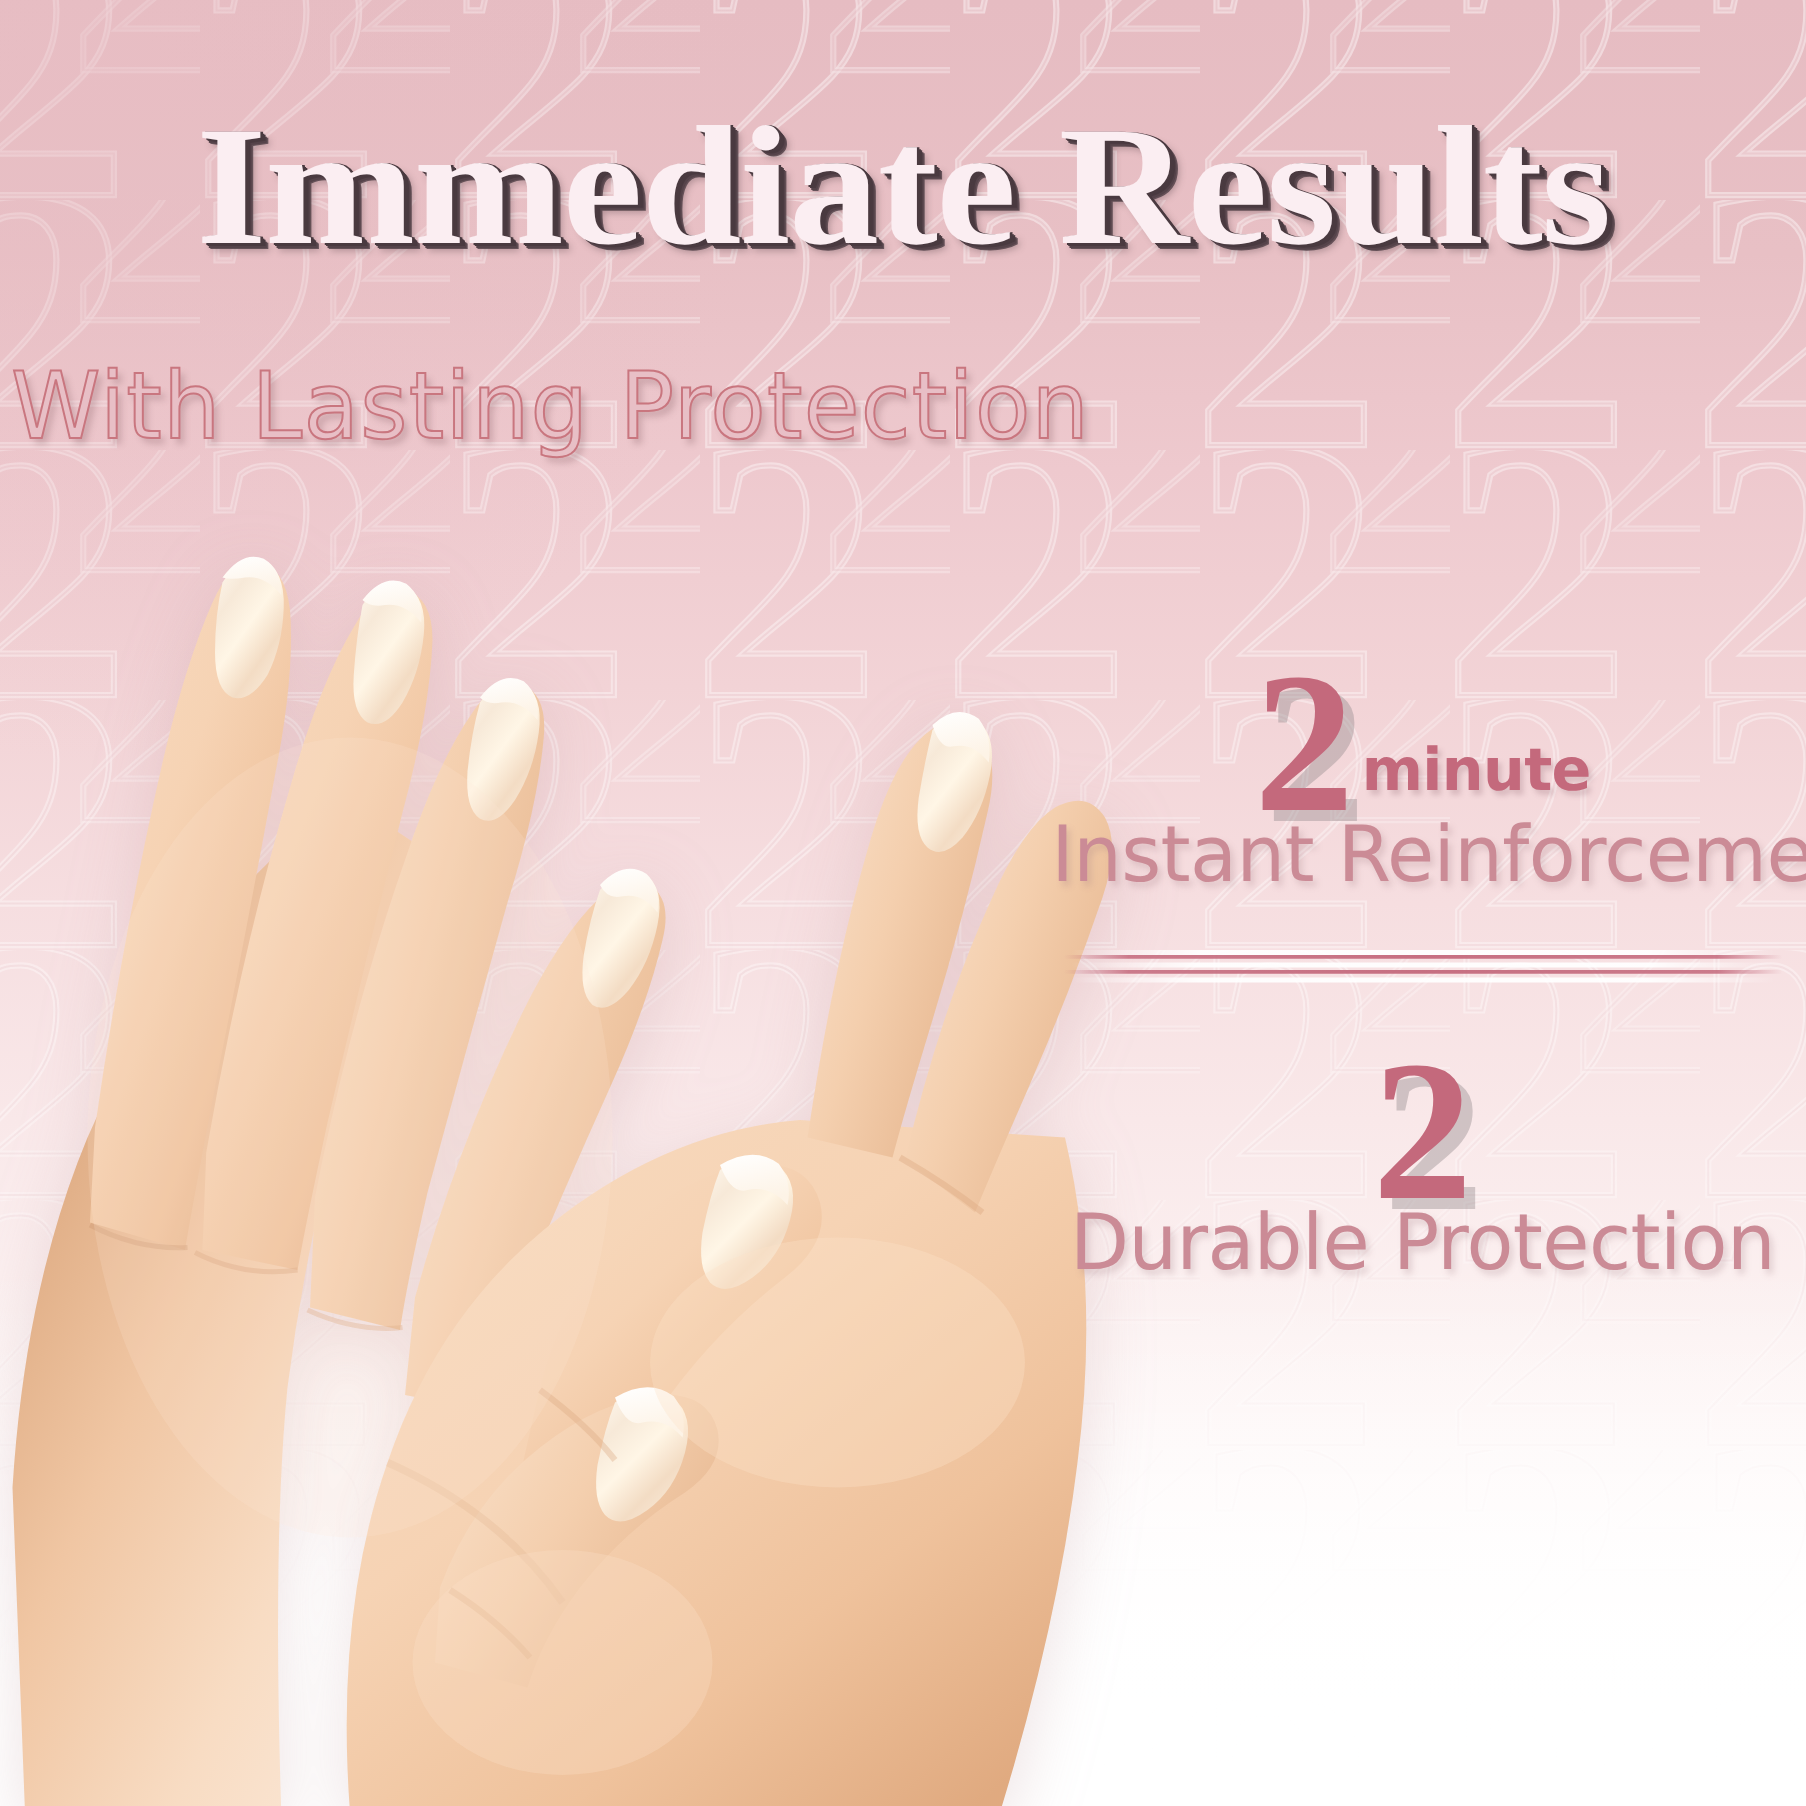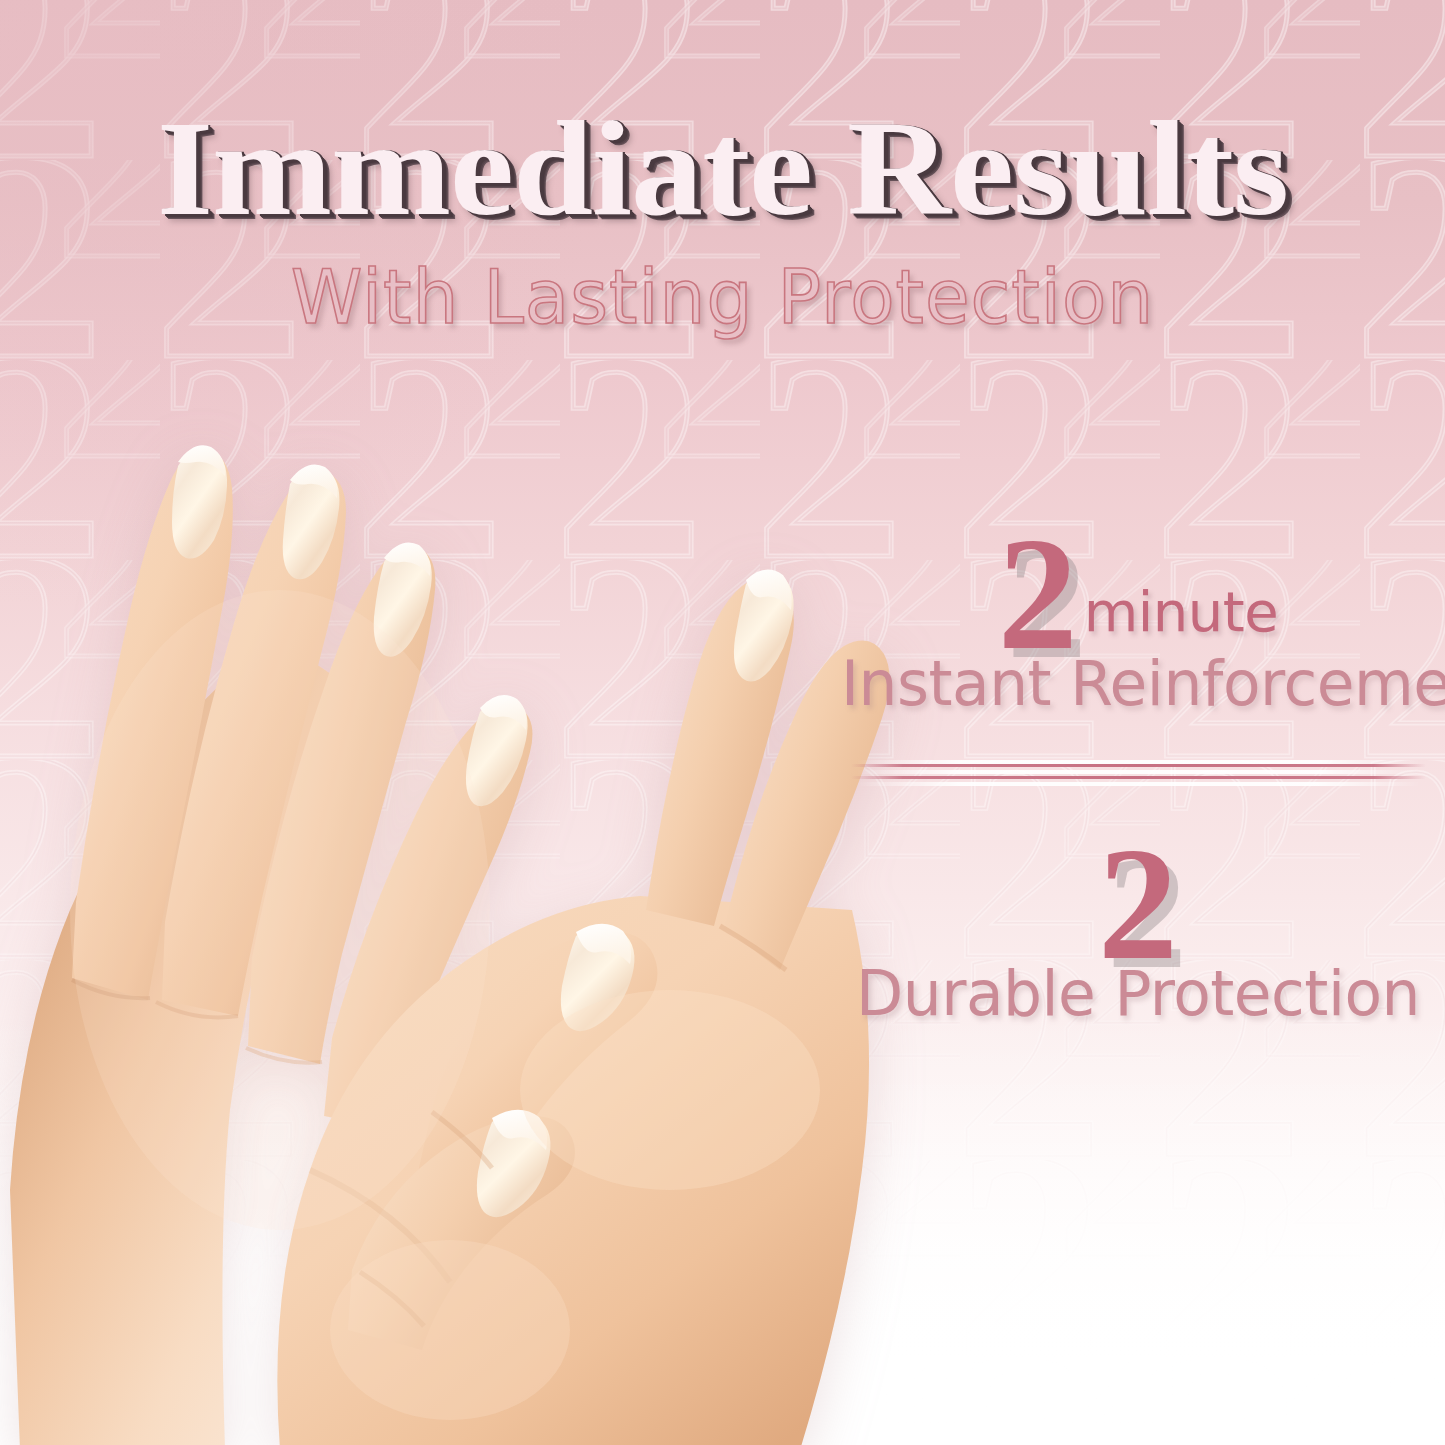--- a/index.html
+++ b/index.html
@@ -38,21 +38,21 @@
     position:absolute;left:0;right:0;bottom:0;height:430px;
     background:linear-gradient(180deg,rgba(255,255,255,0) 0%,rgba(255,255,255,.55) 42%,rgba(255,255,255,.95) 78%,#fff 100%);
   }
   .bg-fade-top-left{
     position:absolute;left:0;top:0;width:620px;height:620px;
     background:radial-gradient(circle at 12% 10%, rgba(232,190,196,.55) 0%, rgba(232,190,196,0) 70%);
   }
 
   
   .title-wrap{
-    position:absolute;left:0;right:0;top:100px;
+    position:absolute;left:0;right:0;top:81px;
     text-align:center;
     z-index:6;
   }
   .title{
     display:inline-block;
     font-family:"Liberation Serif","DejaVu Serif",serif;
     font-weight:700;
     font-size:136px;
     line-height:1.0;
     letter-spacing:-1px;
@@ -64,22 +64,22 @@
        3px 2px 0 #4a3a40,
        4px 3px 0 #4a3a40,
        5px 4px 0 #55434a,
        6px 5px 0 rgba(85,67,74,.85),
        7px 7px 6px rgba(80,60,66,.35);
     white-space:nowrap;
   }
 
   
   .subtitle-wrap{
-    position:absolute;left:0;right:0;top:260px;
-    text-align:center;z-index:6;
+    position:absolute;left:0;right:0;top:288px;
+    z-index:6;
   }
   .subtitle{
     display:inline-block;
     font-family:"DejaVu Sans","Liberation Sans",sans-serif;
     font-weight:400;
     font-size:74px;
     line-height:1;
     letter-spacing:1px;
     color:#e8bfc6;
     -webkit-text-stroke:1.6px #c9767f;
@@ -117,22 +117,22 @@
     font-weight:700;
     font-size:160px;
     line-height:.86;
     color:#c4697c;
     text-shadow:9px 9px 0 rgba(150,140,142,.42);
     position:relative;
     top:6px;
   }
   .unit{
     font-family:"DejaVu Sans","Liberation Sans",sans-serif;
-    font-weight:400;
-    font-size:56px;
+    font-weight:700;
+    font-size:47px;
     line-height:1;
     color:#c4697c;
     text-shadow:3px 4px 4px rgba(160,120,128,.30);
     padding-bottom:18px;
     letter-spacing:-.5px;
   }
   .stat-desc{
     font-family:"DejaVu Sans","Liberation Sans",sans-serif;
     font-weight:400;
     font-size:62px;

